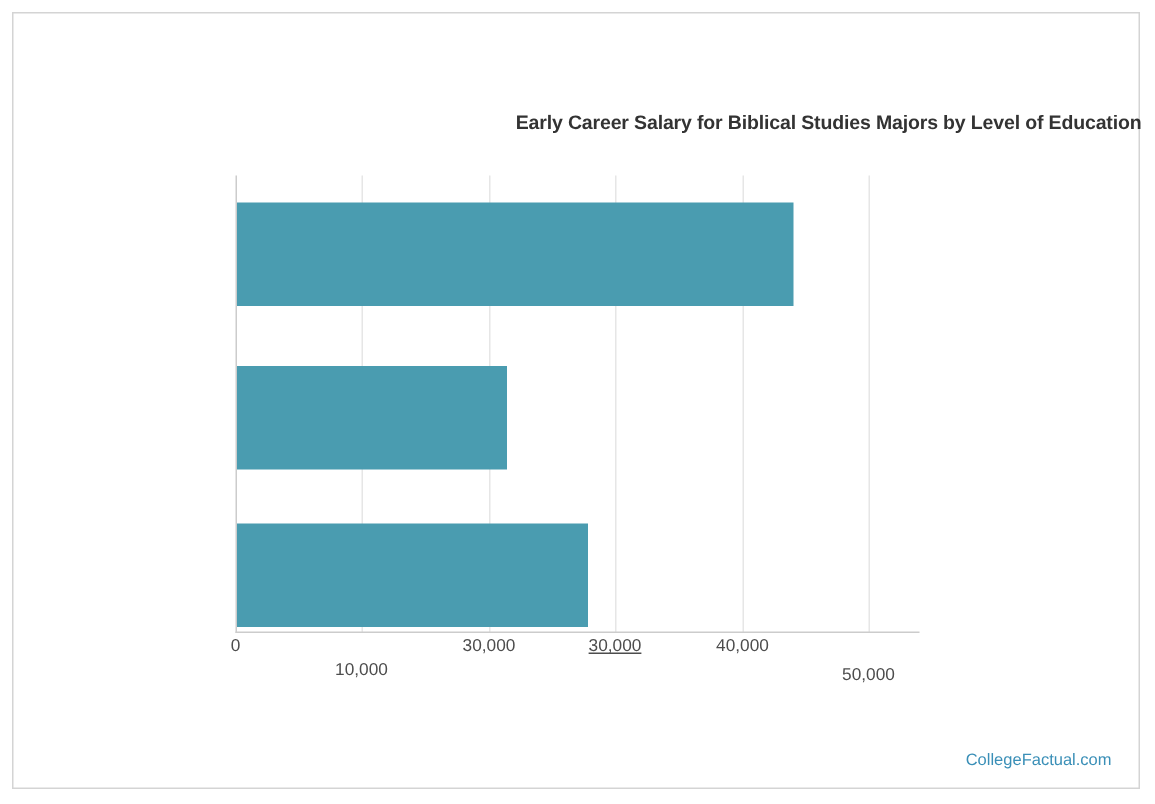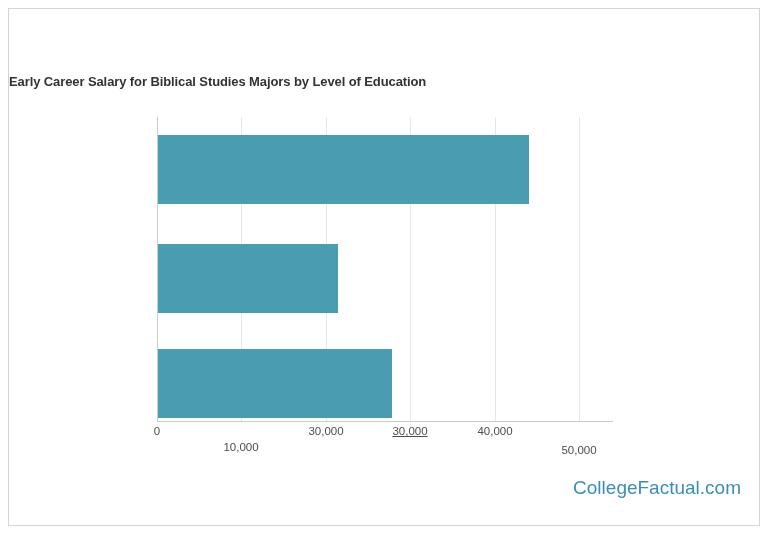--- a/index.html
+++ b/index.html
@@ -21,21 +21,21 @@
     height: 518px;
     border: 1px solid #d4d4d4;
     box-sizing: border-box;
     background: #ffffff;
   }
   #chart-title {
     position: absolute;
     left: 0;
     top: 65px;
     width: 752px;
-    text-align: left;
+    text-align: right;
     font-size: 13px;
     font-weight: bold;
     color: #333333;
     letter-spacing: -0.1px;
   }
   
   #plot {
     position: absolute;
     left: 148px;
     top: 108px;
@@ -81,22 +81,22 @@
     position: absolute;
     top: 0;
     font-size: 11.5px;
     color: #4d4d4d;
     transform: translateX(-50%);
     white-space: nowrap;
   }
   #watermark {
     position: absolute;
     right: 18px;
-    bottom: 26px;
-    font-size: 19px;
+    bottom: 12px;
+    font-size: 11px;
     color: #3a8fb7;
   }
 </style>
 </head>
 <body>
 
 <div id="frame">
 
   <div id="chart-title">Early Career Salary for Biblical Studies Majors by Level of Education</div>
 

